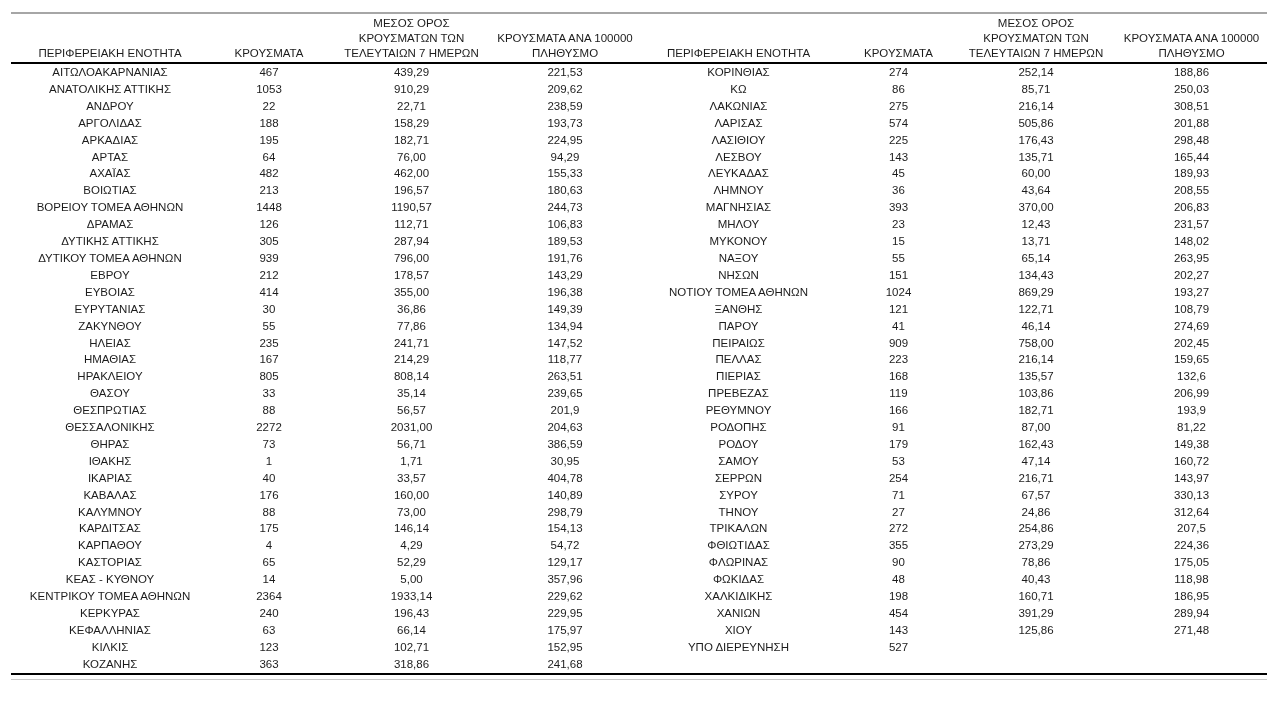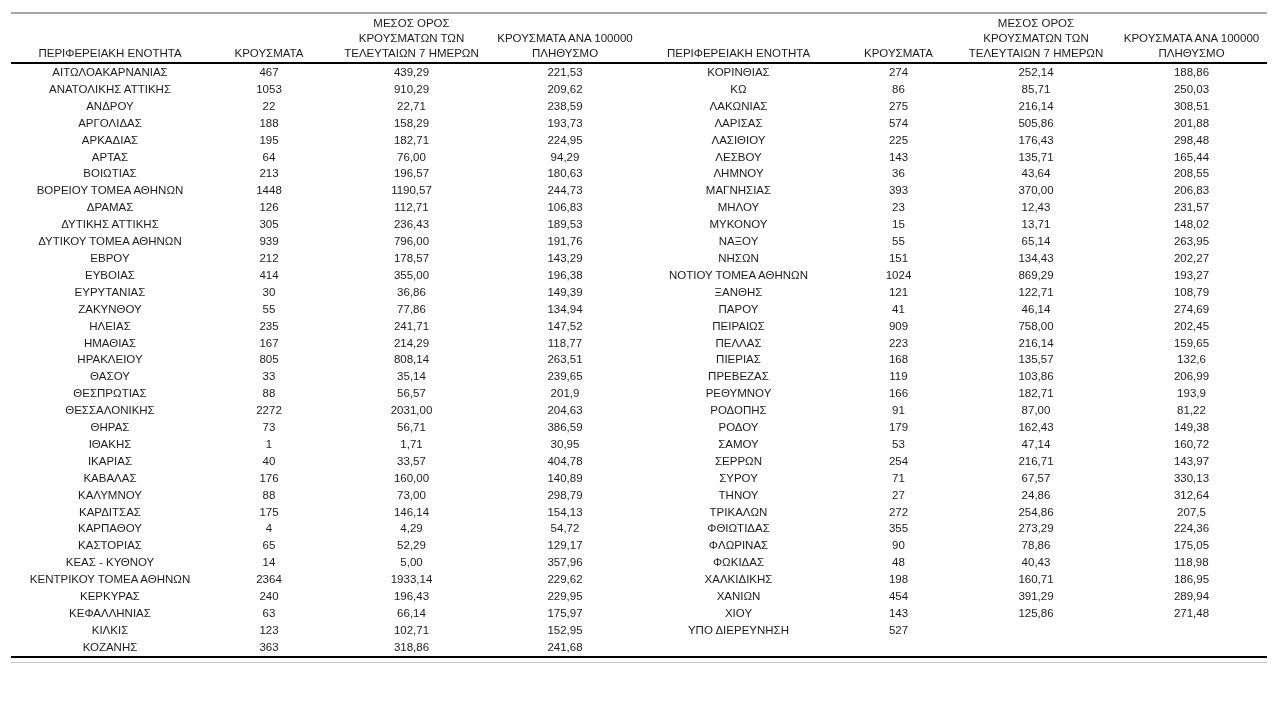--- a/index.html
+++ b/index.html
@@ -139,20 +139,30 @@
           <td>ΑΡΤΑΣ</td>
           <td>64</td>
           <td>76,00</td>
           <td>94,29</td>
           <td>ΛΕΣΒΟΥ</td>
           <td>143</td>
           <td>135,71</td>
           <td>165,44</td>
         </tr>
         <tr>
+          <td>ΑΧΑΪΑΣ</td>
+          <td>482</td>
+          <td>462,00</td>
+          <td>155,33</td>
+          <td>ΛΕΥΚΑΔΑΣ</td>
+          <td>45</td>
+          <td>60,00</td>
+          <td>189,93</td>
+        </tr>
+        <tr>
           <td>ΒΟΙΩΤΙΑΣ</td>
           <td>213</td>
           <td>196,57</td>
           <td>180,63</td>
           <td>ΛΗΜΝΟΥ</td>
           <td>36</td>
           <td>43,64</td>
           <td>208,55</td>
         </tr>
         <tr>
@@ -171,21 +181,21 @@
           <td>112,71</td>
           <td>106,83</td>
           <td>ΜΗΛΟΥ</td>
           <td>23</td>
           <td>12,43</td>
           <td>231,57</td>
         </tr>
         <tr>
           <td>ΔΥΤΙΚΗΣ ΑΤΤΙΚΗΣ</td>
           <td>305</td>
-          <td>236,43</td>
+          <td>287,94</td>
           <td>189,53</td>
           <td>ΜΥΚΟΝΟΥ</td>
           <td>15</td>
           <td>13,71</td>
           <td>148,02</td>
         </tr>
         <tr>
           <td>ΔΥΤΙΚΟΥ ΤΟΜΕΑ ΑΘΗΝΩΝ</td>
           <td>939</td>
           <td>796,00</td>

